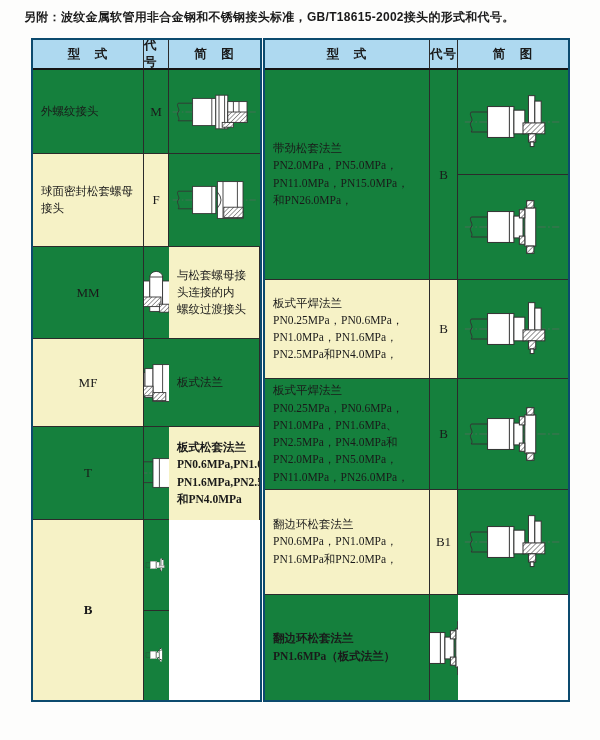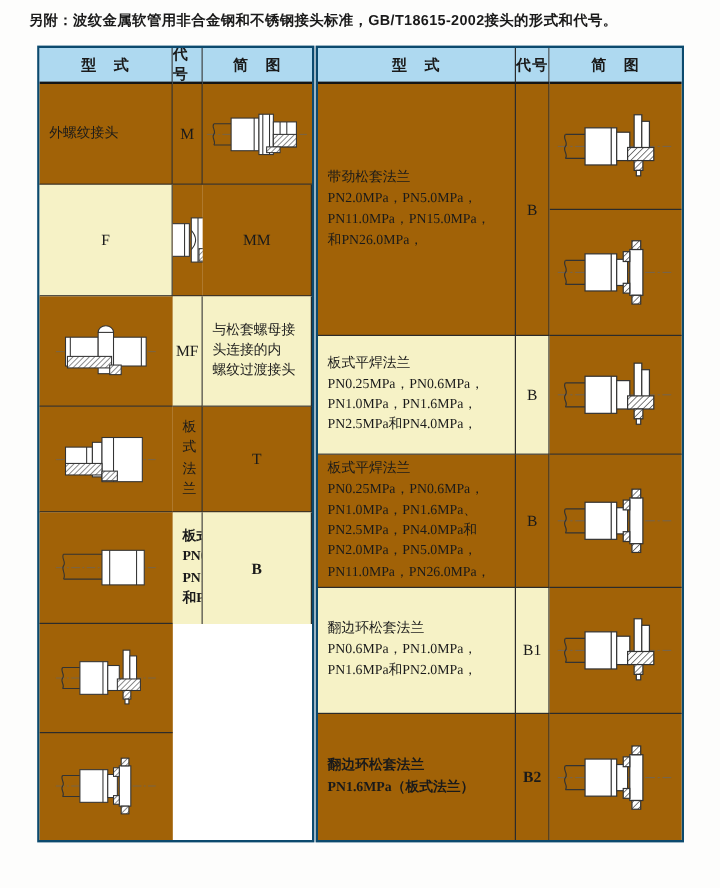--- a/index.html
+++ b/index.html
@@ -16,21 +16,21 @@
   .tbl{
     position:absolute;display:grid;background:#fff;
     border:2px solid #0c4a6e;
   }
   #tbl-left{left:31px;top:38px;grid-template-columns:111px 25px 91px;
     grid-template-rows:30px 84px 93px 92px 88px 93px 180px;}
   #tbl-right{left:263px;top:38px;grid-template-columns:165px 28px 110px;
     grid-template-rows:30px 210px 99px 111px 105px 105px;}
   .cell{
     box-sizing:border-box;border-right:1px solid #2b2b2b;border-bottom:1px solid #2b2b2b;
-    display:flex;align-items:center;overflow:hidden;background:#a16207;
+    display:flex;align-items:center;overflow:hidden;background:#15803d;
   }
   .cell.colend{border-right:none;}
   .cell.rowend{border-bottom:none;font-weight:bold;}
   .hdr{
     background:#aed9f0;justify-content:center;font-weight:bold;font-size:12.5px;
     border-bottom:2px solid #141414;letter-spacing:1px;
   }
   .type{
     padding:4px 4px 4px 8px;font-size:11.5px;line-height:1.5;
     white-space:pre-line;text-align:left;
@@ -153,37 +153,38 @@
   <div class="cell hdr colend">简　图</div>
 
   <div class="cell type">外螺纹接头</div>
   <div class="cell code">M</div>
   <div class="cell diag colend">
     <svg viewBox="0 0 110 64" width="88" height="52">
         <use href="#sym-male-thread"></use>
       </svg>
   </div>
 
+  <div class="cell type hl">球面密封松套螺母接头</div>
   <div class="cell code hl">F</div>
   <div class="cell diag colend">
     <svg viewBox="0 0 110 64" width="88" height="52">
         <use href="#sym-nut"></use>
       </svg>
   </div>
 
   <div class="cell code">MM</div>
   <div class="cell diag colend">
     <svg viewBox="0 0 110 64" width="88" height="52">
         <use href="#sym-nipple"></use>
       </svg>
   </div>
 
-  <div class="cell code hl">MF</div>
   <div class="cell type hl">与松套螺母接头连接的内
 螺纹过渡接头</div>
+  <div class="cell code hl">MF</div>
   <div class="cell diag colend">
     <svg viewBox="0 0 110 64" width="88" height="52">
         <use href="#sym-reducer"></use>
       </svg>
   </div>
 
   <div class="cell type">板式法兰</div>
   <div class="cell code">T</div>
   <div class="cell diag colend">
     <svg viewBox="0 0 110 64" width="88" height="52">
@@ -262,19 +263,18 @@
 PN1.6MPa和PN2.0MPa，</div>
   <div class="cell code hl">B1</div>
   <div class="cell diag colend">
     <svg viewBox="0 0 110 64" width="100" height="62">
         <use href="#sym-flange-raised"></use>
       </svg>
   </div>
 
   <div class="cell type rowend">翻边环松套法兰
 PN1.6MPa（板式法兰）</div>
-  <div class="cell code rowend">B2</div>
   <div class="cell diag colend rowend">
     <svg viewBox="0 0 110 64" width="100" height="62">
         <use href="#sym-flange-bolted"></use>
       </svg>
   </div>
 </div>
 
 </body></html>

